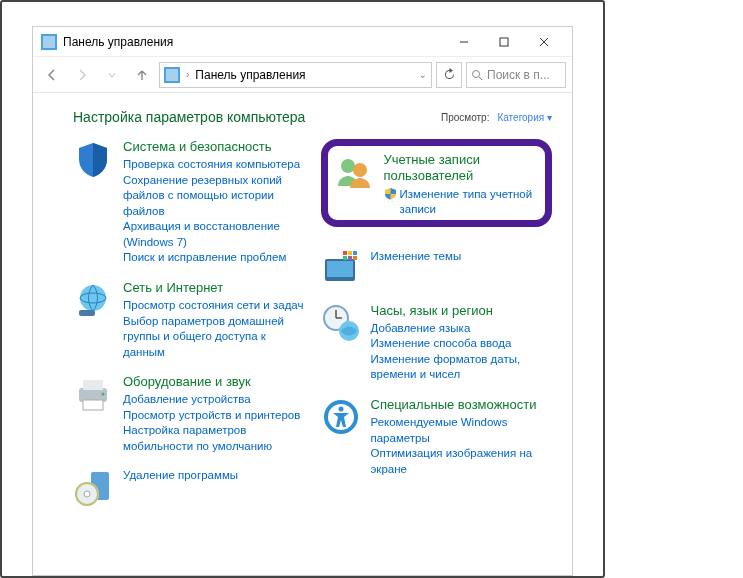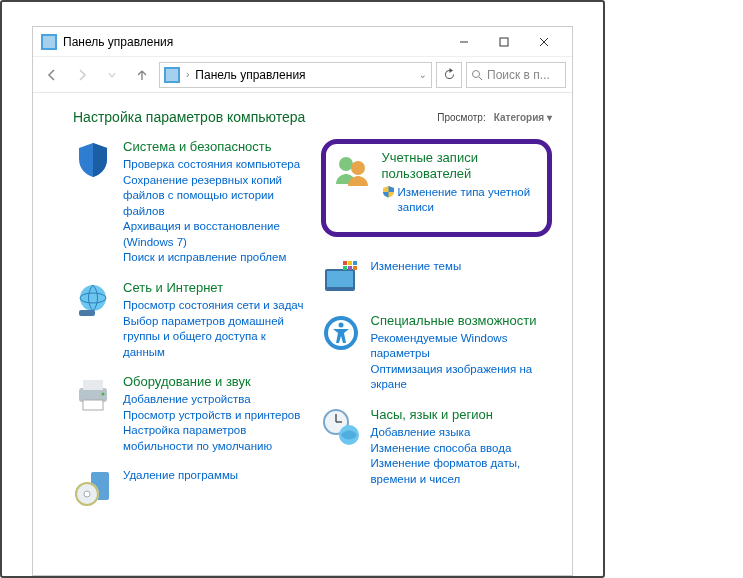--- a/index.html
+++ b/index.html
@@ -16,30 +16,30 @@
 .addressbar { flex: 1; height: 26px; display: flex; align-items: center; border: 1px solid #ccc; padding: 0 4px; gap: 6px; }
 .addressbar .caret { color: #888; font-size: 10px; }
 .addressbar .label { font-size: 12px; }
 .refresh-btn { width: 26px; height: 26px; border: 1px solid #ccc; display: flex; align-items: center; justify-content: center; }
 .searchbox { width: 100px; height: 26px; border: 1px solid #ccc; display: flex; align-items: center; padding: 0 4px; color: #888; gap: 4px; }
 .searchbox .ph { font-size: 12px; overflow: hidden; white-space: nowrap; text-overflow: ellipsis; }
 .content { flex: 1; overflow: hidden; padding: 16px 20px 0 40px; }
 .header-row { display: flex; align-items: center; justify-content: space-between; margin-bottom: 14px; }
 .page-title { color: #0a6b2a; font-size: 14px; font-weight: 400; }
 .view-row { font-size: 10px; color: #444; display: flex; align-items: center; gap: 8px; }
-.view-link { color: #737373; font-weight: bold; }
+.view-link { color: #3b82f6; }
 .columns { display: flex; gap: 16px; }
 .col { flex: 1; display: flex; flex-direction: column; gap: 14px; }
 .category { display: flex; gap: 10px; align-items: flex-start; }
 .cat-icon { width: 40px; height: 40px; flex-shrink: 0; }
 .cat-body { flex: 1; }
 .cat-title { color: #0a7b2f; font-size: 13px; margin-bottom: 2px; line-height: 1.25; }
 .cat-link { color: #0066cc; font-size: 11.5px; line-height: 1.35; display: block; }
 .shield-line { display: flex; gap: 3px; }
-.highlight-box { border: 5px solid #4c1d95; border-radius: 16px; padding: 6px 8px 16px 6px; margin-bottom: 8px; }
+.highlight-box { border: 7px solid #4c1d95; border-radius: 16px; padding: 6px 8px 2px 6px; margin-bottom: 8px; }
 .mini-shield { width: 13px; height: 13px; flex-shrink: 0; }
 </style>
 </head>
 <body>
 
 <div class="frame">
 <div class="window">
 
   <div class="titlebar">
     <svg class="icon-app" viewBox="0 0 16 16">
@@ -215,46 +215,46 @@
                 <rect x="27" y="7" width="4" height="4" fill="#9b59b6"></rect>
                 <rect x="32" y="7" width="4" height="4" fill="#e67e22"></rect>
               </svg>
           <div class="cat-body">
             <a class="cat-link">Изменение темы</a>
           </div>
         </div>
 
         <div class="category">
           <svg class="cat-icon" viewBox="0 0 40 40">
-                <circle cx="20" cy="20" r="17" fill="#2f8fd4"></circle>
-                <circle cx="20" cy="20" r="13" fill="#fff"></circle>
-                <circle cx="20" cy="12" r="2.5" fill="#2f8fd4"></circle>
-                <path d="M12 16 L28 16 L23 20 L25 30 L22 30 L20 23 L18 30 L15 30 L17 20 Z" fill="#2f8fd4"></path>
-              </svg>
-          <div class="cat-body">
-            <div class="cat-title">Специальные возможности</div>
-            <a class="cat-link">Рекомендуемые Windows параметры</a>
-            <a class="cat-link">Оптимизация изображения на экране</a>
-          </div>
-        </div>
-
-        <div class="category">
-          <svg class="cat-icon" viewBox="0 0 40 40">
                 <circle cx="15" cy="15" r="12" fill="#eef3f7" stroke="#7aa7cc" stroke-width="2"></circle>
                 <line x1="15" y1="15" x2="15" y2="7" stroke="#555" stroke-width="1.5"></line>
                 <line x1="15" y1="15" x2="21" y2="15" stroke="#555" stroke-width="1.5"></line>
                 <circle cx="28" cy="28" r="10" fill="#6cc6ef"></circle>
                 <path d="M20 28 C24 22 32 22 36 28 C32 34 24 34 20 28 Z" fill="#3e9ed4" opacity="0.6"></path>
               </svg>
           <div class="cat-body">
             <div class="cat-title">Часы, язык и регион</div>
             <a class="cat-link">Добавление языка</a>
             <a class="cat-link">Изменение способа ввода</a>
             <a class="cat-link">Изменение форматов даты, времени и чисел</a>
           </div>
         </div>
 
+        <div class="category">
+          <svg class="cat-icon" viewBox="0 0 40 40">
+                <circle cx="20" cy="20" r="17" fill="#2f8fd4"></circle>
+                <circle cx="20" cy="20" r="13" fill="#fff"></circle>
+                <circle cx="20" cy="12" r="2.5" fill="#2f8fd4"></circle>
+                <path d="M12 16 L28 16 L23 20 L25 30 L22 30 L20 23 L18 30 L15 30 L17 20 Z" fill="#2f8fd4"></path>
+              </svg>
+          <div class="cat-body">
+            <div class="cat-title">Специальные возможности</div>
+            <a class="cat-link">Рекомендуемые Windows параметры</a>
+            <a class="cat-link">Оптимизация изображения на экране</a>
+          </div>
+        </div>
+
       </div>
     </div>
   </div>
 
 </div>
 </div>
 
 </body></html>

